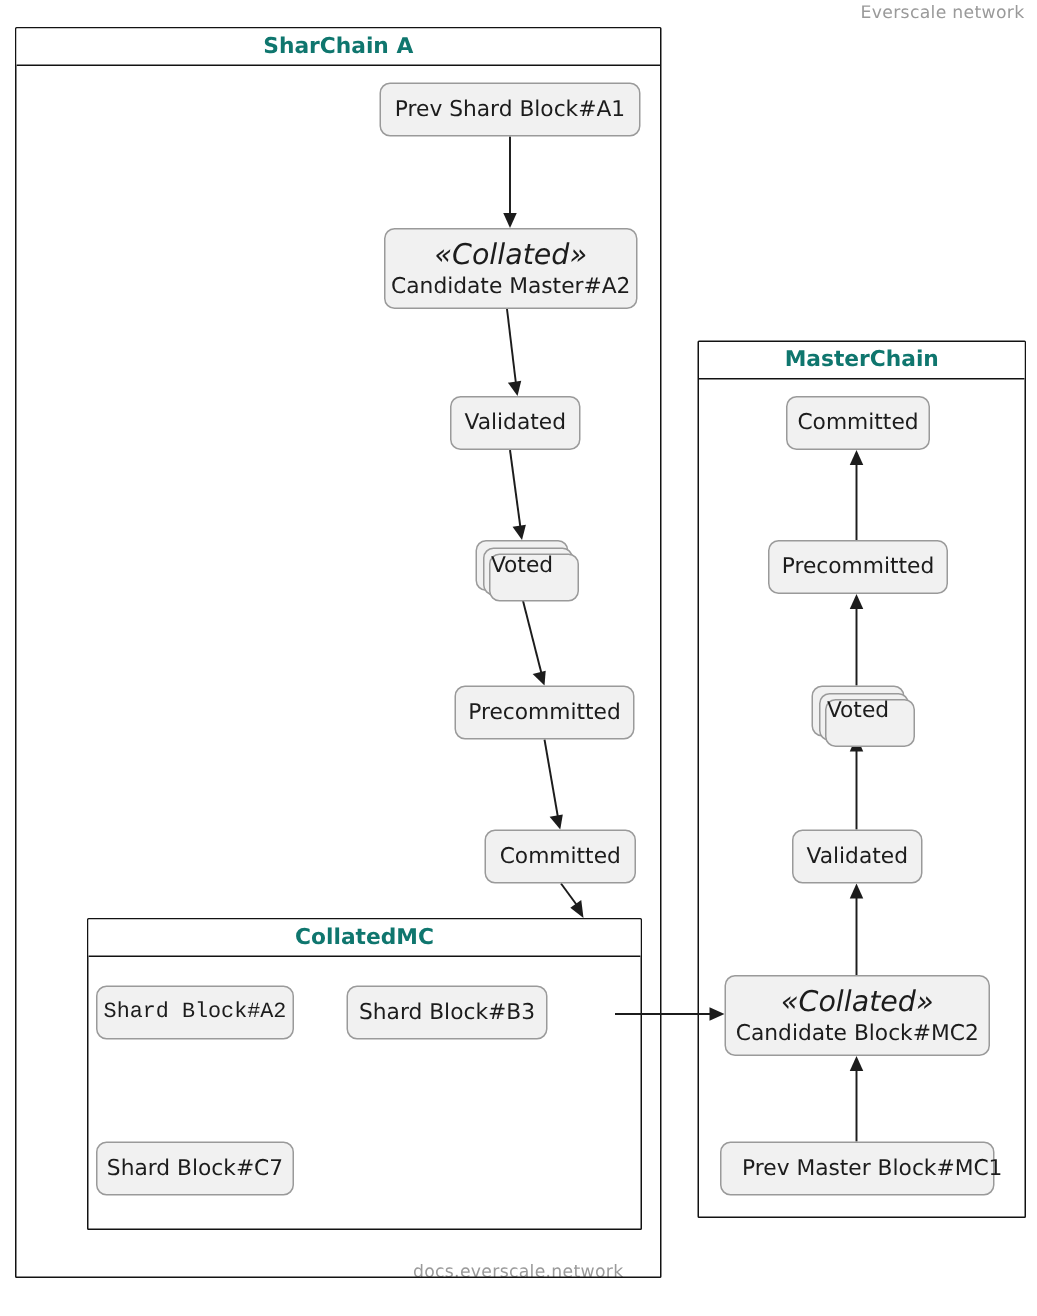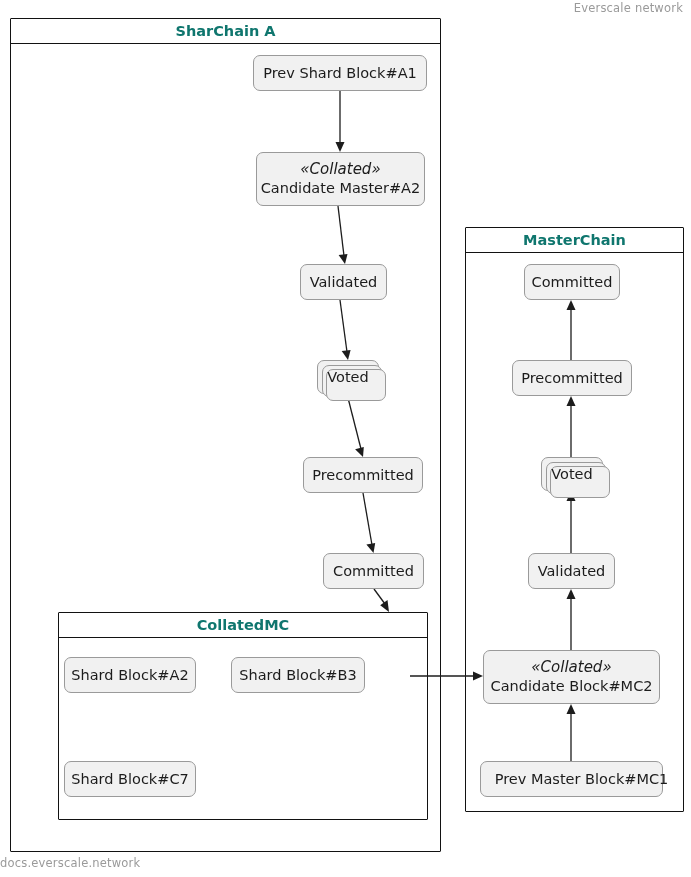--- a/index.html
+++ b/index.html
@@ -22,21 +22,21 @@
 
   
   .watermark {
     position: absolute;
     color: #9a9a9a;
     font-size: 11.5px;
     letter-spacing: 0.2px;
     white-space: nowrap;
   }
   #watermark-top { right: 8px; top: 1px; text-align: right; }
-  #watermark-bottom { left: 0; right: 0; bottom: 7px; text-align: left; }
+  #watermark-bottom { left: 0; right: 0; bottom: 23px; text-align: center; }
 
   
   .package {
     position: absolute;
     box-sizing: border-box;
     border: 1.4px solid #121212;
     background: transparent;
     border-radius: 1px;
   }
   .package > .pkg-title {
@@ -67,21 +67,21 @@
     flex-direction: column;
     align-items: center;
     justify-content: center;
     text-align: right;
     line-height: 1.28;
     white-space: nowrap;
     z-index: 3;
   }
   .node .stereotype {
     font-style: italic;
-    font-size: 15px;
+    font-size: 19px;
     display: block;
   }
   .node .label { display: block; }
 
   
   .stacked::before,
   .stacked::after {
     content: "";
     position: absolute;
     box-sizing: border-box;
@@ -144,21 +144,21 @@
   </div>
 
   <div class="node" style="left:303px; top:457px; width:120px; height:36px;">
     <span class="label">Precommitted</span>
   </div>
 
   <div class="node" style="left:323px; top:553px; width:101px; height:36px;">
     <span class="label">Committed</span>
   </div>
 
-  <div class="node" style="left:64px; top:657px; width:132px; height:36px; z-index:4;">
+  <div class="node" style="left:64px; top:657px; width:132px; height:36px; z-index:4;font-family:Liberation Mono, monospace;">
     <span class="label">Shard Block#A2</span>
   </div>
 
   <div class="node" style="left:231px; top:657px; width:134px; height:36px; z-index:4;">
     <span class="label">Shard Block#B3</span>
   </div>
 
   <div class="node" style="left:64px; top:761px; width:132px; height:36px; z-index:4;">
     <span class="label">Shard Block#C7</span>
   </div>

